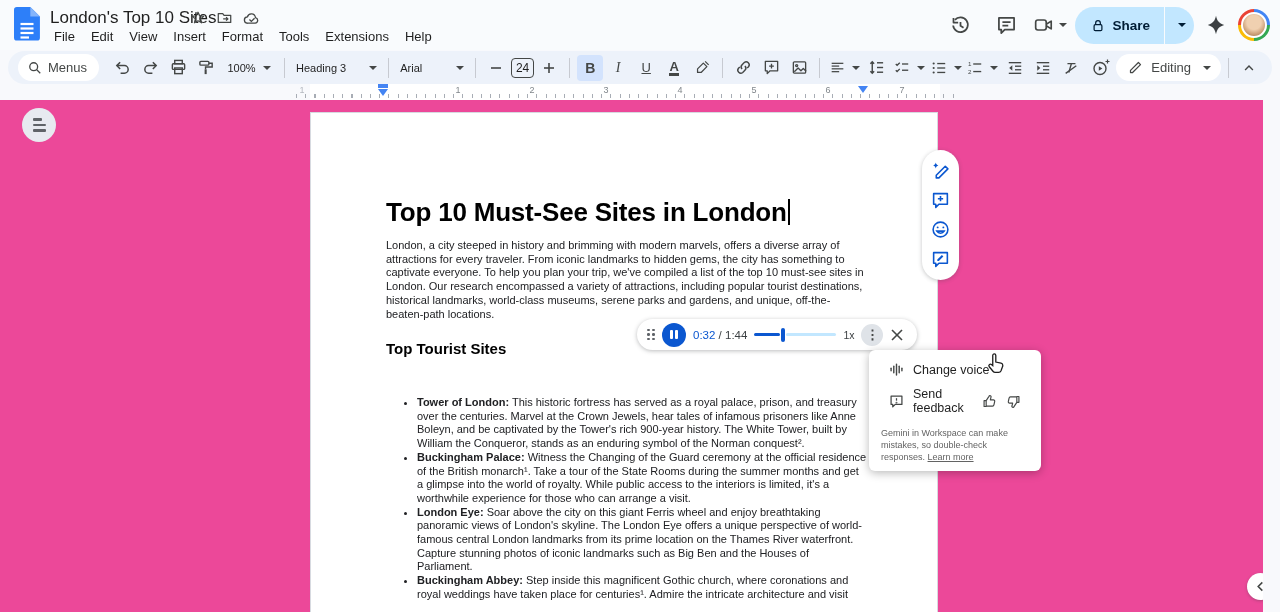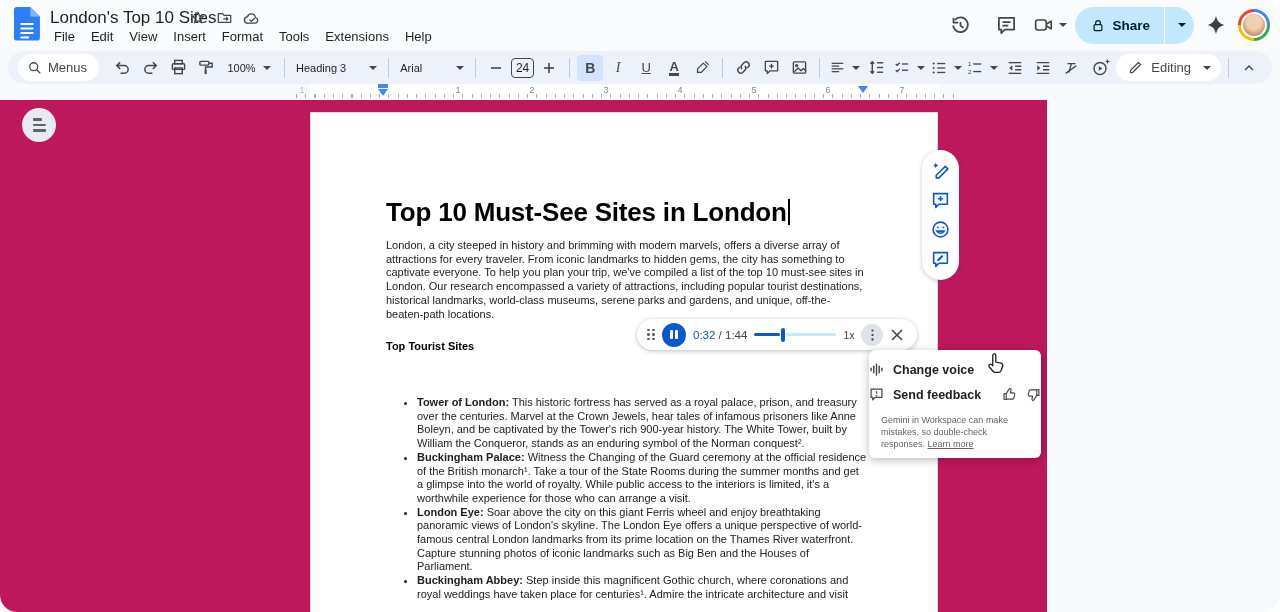--- a/index.html
+++ b/index.html
@@ -1,17 +1,17 @@
 <!DOCTYPE html>
 <html><head>
 <meta charset="utf-8">
 <style>
   * { margin:0; padding:0; box-sizing:border-box; }
   body { font-family:"Liberation Sans", sans-serif; background:#fff; }
-  .screen { position:relative; width:1280px; height:612px; overflow:hidden; background:#f8f9fc;border-radius:17px; }
+  .screen { position:relative; width:1280px; height:612px; overflow:hidden; background:#f8f9fc; }
 
   
   .header { position:absolute; left:0; top:0; width:1280px; height:50px; background:#f9fbfd; }
   .docs-logo { position:absolute; left:14px; top:7px; }
   .doc-title { position:absolute; left:50px; top:8px; font-size:17px; color:#1f1f1f; }
   .title-icons { position:absolute; left:190px; top:10px; display:flex; gap:10px; color:#444746; }
   .menubar { position:absolute; left:46px; top:27px; display:flex; }
   .menubar .mi { font-size:13px; color:#1f1f1f; padding:2px 8px; border-radius:9px; cursor:default; }
   .hdr-right { position:absolute; right:10px; top:6px; display:flex; align-items:center; gap:8px; }
   .hicon { width:38px; height:38px; display:flex; align-items:center; justify-content:center; color:#444746; }
@@ -43,31 +43,31 @@
   .ruler { position:absolute; left:0; top:84px; width:1280px; height:16px; }
   .ruler-page { position:absolute; left:310px; top:0; width:630px; height:16px; background:#fff; }
   .ruler-ticks { position:absolute; left:296px; top:10px; width:660px; height:4px;
     background:repeating-linear-gradient(to right, #a8adb5 0 1px, transparent 1px 9.25px); }
   .ruler-num { position:absolute; top:1px; font-size:9px; color:#80868b; transform:translateX(-50%); }
   .ruler-num.dim { color:#b4b8bf; }
   .ind-rect { position:absolute; left:378px; top:0; width:10px; height:3.5px; background:#4484f3; }
   .tri-down { position:absolute; width:0; height:0; border-left:5px solid transparent; border-right:5px solid transparent; border-top:7px solid #4484f3; }
 
   
-  .canvas { position:absolute; left:0; top:100px; width:1047px; height:512px; background:#be185d; overflow:hidden; }
+  .canvas { position:absolute; left:0; top:100px; width:1263px; height:512px; background:#ec4899; overflow:hidden; }
   .page { position:absolute; left:310px; top:12px; width:628px; height:540px; background:#fff; border:1px solid #d7dae0; }
   .outline-btn { position:absolute; left:22px; top:8px; width:34px; height:34px; border-radius:50%; background:#e7eaf0; display:flex; align-items:center; justify-content:center; }
   .ol-bars { display:flex; flex-direction:column; gap:3px; }
   .ol-bars i { display:block; height:2.5px; background:#5f6368; border-radius:1px; }
 
   .doc-h1 { position:absolute; left:75px; top:84px; font-size:26px; font-weight:bold; color:#000; letter-spacing:-.2px; white-space:nowrap; }
   .cursorbar { display:inline-block; width:2px; height:26px; background:#000; vertical-align:-4px; margin-left:1px; }
   .doc-body { font-size:11px; line-height:13.7px; color:#202124; }
   .doc-intro { position:absolute; left:75px; top:126px; width:481px; }
-  .doc-h2 { position:absolute; left:75px; top:227px; font-size:11px; font-weight:bold; color:#000; }
+  .doc-h2 { position:absolute; left:75px; top:227px; font-size:15px; font-weight:bold; color:#000; }
   .doc-sec-intro { position:absolute; left:75px; top:255px; width:481px; }
   .doc-list { position:absolute; left:75px; top:283px; width:481px; }
   .doc-list ul { list-style:disc outside; padding-left:31px; }
   .doc-list li { padding-left:0; }
 
   
   .margin-pill { position:absolute; left:922px; top:50px; width:37px; height:130px; background:#fff; border-radius:19px;
     box-shadow:0 1px 4px rgba(60,64,67,.3); display:flex; flex-direction:column; align-items:center; justify-content:space-evenly; color:#0b57d0; z-index:5; }
 
   
@@ -84,21 +84,21 @@
   .pslider .played { position:absolute; left:0; top:5.5px; width:26px; height:3px; background:#0b57d0; border-radius:2px; }
   .pslider .rest { position:absolute; left:32px; top:5.5px; right:0; height:3px; background:#c2e7ff; border-radius:2px; }
   .pslider .thumb { position:absolute; left:27px; top:0; width:4px; height:14px; background:#0b57d0; border-radius:2px; }
   .pspeed { font-size:10.5px; color:#3c4043; }
   .pmore { width:22px; height:22px; border-radius:50%; background:#dfe3e8; display:flex; align-items:center; justify-content:center; color:#444746; font-size:13px; font-weight:bold; }
   .pclose { color:#444746; display:flex; align-items:center; }
 
   
   .ctx-menu { position:absolute; left:869px; top:250px; width:172px; background:#fff; border-radius:6px;
     box-shadow:0 2px 10px rgba(0,0,0,.28); padding:7px 0 8px; z-index:7; }
-  .ctx-item { display:flex; align-items:center; gap:9px; padding:5px 0; font-size:12.5px; color:#1f1f1f;font-weight:bold; }
+  .ctx-item { display:flex; align-items:center; gap:9px; padding:5px 20px; font-size:12.5px; color:#1f1f1f; }
   .ctx-item .spacer { flex:1; }
   .ctx-item .thumb-ic { color:#444746; }
   .ctx-note { padding:7px 12px 0; font-size:9px; line-height:12px; color:#636363; }
   .ctx-note a { color:#636363; text-decoration:underline; }
   .hand-cursor { position:absolute; left:986px; top:252px; z-index:8; }
 
   
   .vscroll { position:absolute; left:1264px; top:93px; width:8px; height:58px; background:#bdc1c6; border-radius:4px; }
   .panel-btn { position:absolute; left:1247px; top:473px; width:27px; height:27px; border-radius:50%; background:#fff;
     box-shadow:0 1px 3px rgba(60,64,67,.35); display:flex; align-items:center; justify-content:center; color:#444746; }

